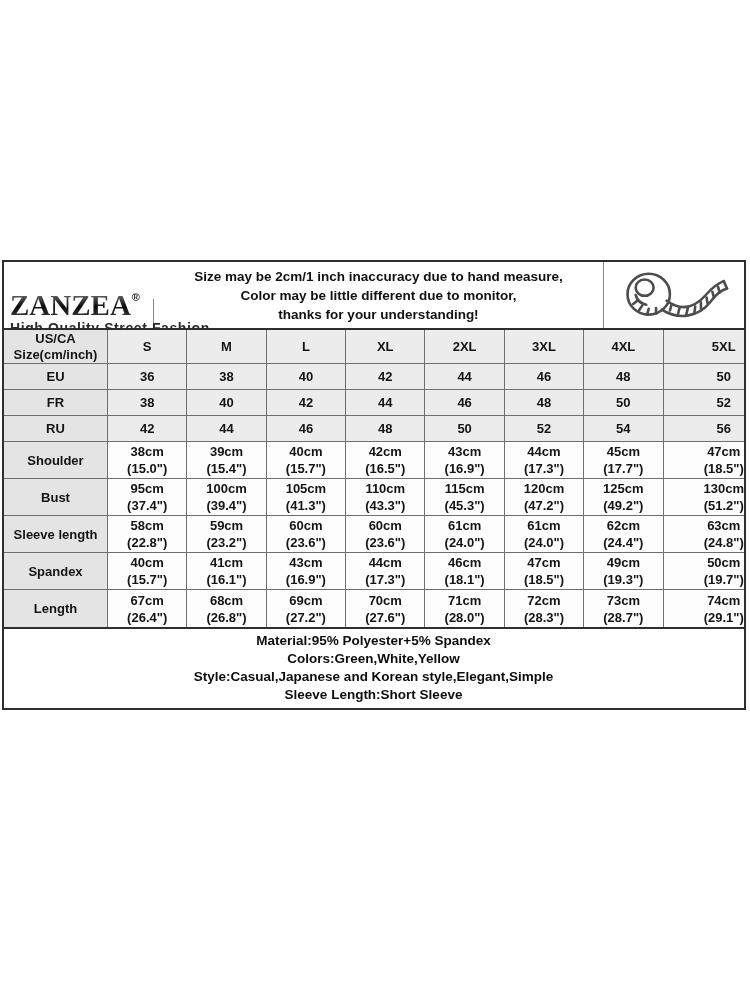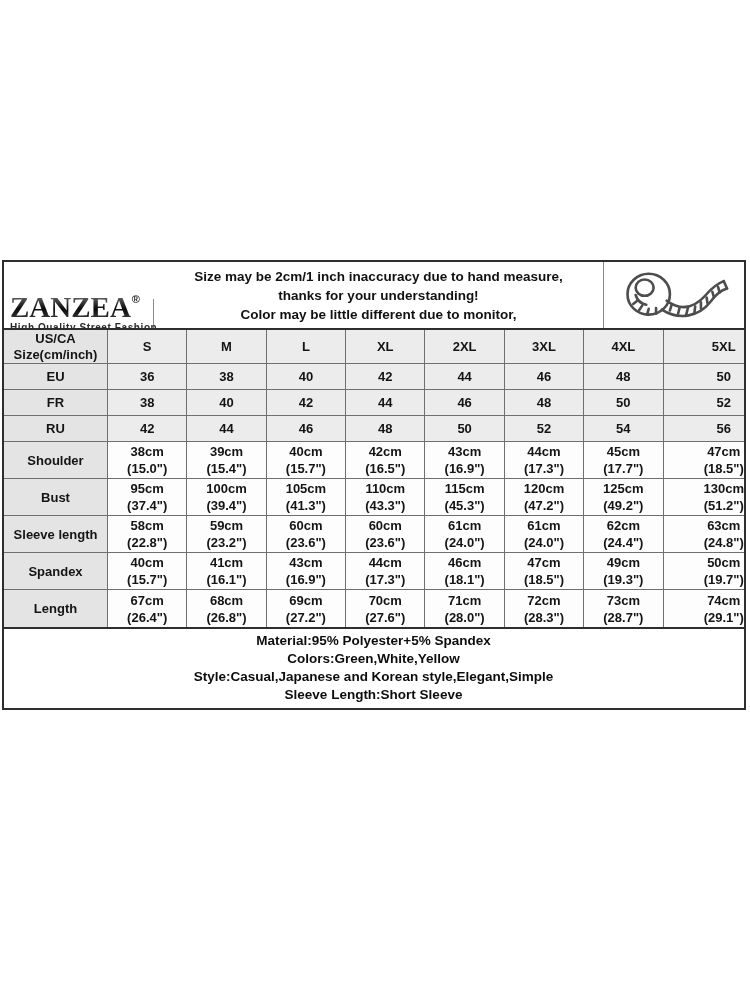--- a/index.html
+++ b/index.html
@@ -15,21 +15,21 @@
   .band{display:flex;height:66px;border-bottom:2px solid #2e2e2e;align-items:stretch;}
   .logo-cell{width:150px;border-right:1px solid #8a8a8a;display:flex;align-items:center;padding-left:5px;box-sizing:border-box;margin-top:37px;}
   .logo-text{display:flex;flex-direction:column;margin-left:1px;}
   .brand-row{display:flex;align-items:flex-start;}
   .brand{
     font-family:"Liberation Serif", serif;font-weight:700;font-size:29px;line-height:27px;letter-spacing:0px;
     background:linear-gradient(180deg,#777 0%,#0a0a0a 55%,#444 100%);
     -webkit-background-clip:text;background-clip:text;color:transparent;
   }
   .reg{color:#222;font-size:11px;font-weight:700;line-height:11px;margin-left:1px;}
-  .tagline{font-size:10px;font-weight:700;letter-spacing:0.6px;color:#2b2b2b;margin-top:1px;white-space:nowrap;}
+  .tagline{font-size:14px;font-weight:700;letter-spacing:0.6px;color:#2b2b2b;margin-top:1px;white-space:nowrap;}
   .disc-cell{flex:1;display:flex;flex-direction:column;justify-content:center;text-align:center;font-weight:700;font-size:13.5px;line-height:19px;color:#111;}
   .tape-cell{width:140px;border-left:1px solid #8a8a8a;display:flex;align-items:center;justify-content:center;}
   
   .grid{display:grid;grid-template-columns:104px repeat(8,1fr);border-radius:23px;}
   .c{
     border-right:1px solid #6f6f6f;border-bottom:1px solid #6f6f6f;
     display:flex;flex-direction:column;align-items:center;justify-content:center;
     font-weight:700;font-size:13px;text-align:center;background:#fdfdfd;box-sizing:border-box;
   }
   .c:nth-child(9n){border-right:none;padding-left:40px;}
@@ -67,22 +67,22 @@
         <div class="brand-row">
           <span class="brand">ZANZEA</span>
           <span class="reg">®</span>
         </div>
         <div class="tagline">High Quality Street Fashion</div>
       </div>
     </div>
 
     <div class="disc-cell" id="disclaimer">
         <div>Size may be 2cm/1 inch inaccuracy due to hand measure,</div>
+        <div>Color may be little different due to monitor,</div>
         <div>thanks for your understanding!</div>
-        <div>Color may be little different due to monitor,</div>
       </div>
 
     <div class="tape-cell">
       <svg width="118" height="62" viewBox="0 0 134 76">
         <g fill="none" stroke="#4d4d4d" stroke-width="3.2" stroke-linecap="round">
           <ellipse cx="36" cy="37" rx="26" ry="25" fill="#ffffff"></ellipse>
           <ellipse cx="31" cy="29" rx="11" ry="10"></ellipse>
           <path d="M20,38 q3,10 13,12"></path>
           <path d="M58,45 C76,58 92,54 106,38 C112,31 120,24 128,21"></path>
           <path d="M52,56 C74,70 98,64 112,46 C117,39 125,32 132,30"></path>

